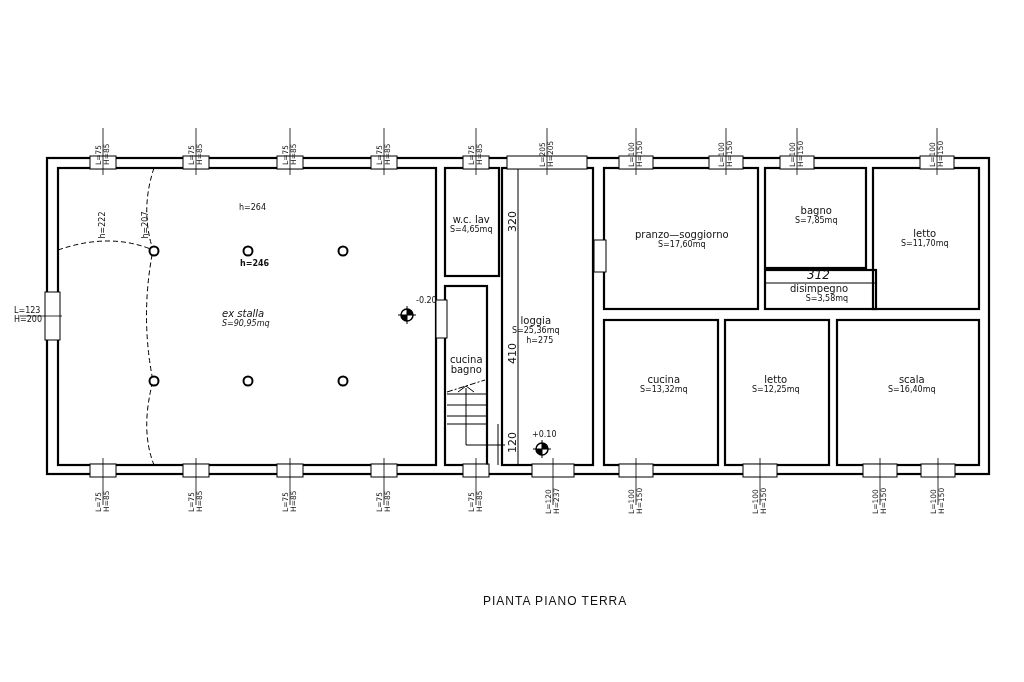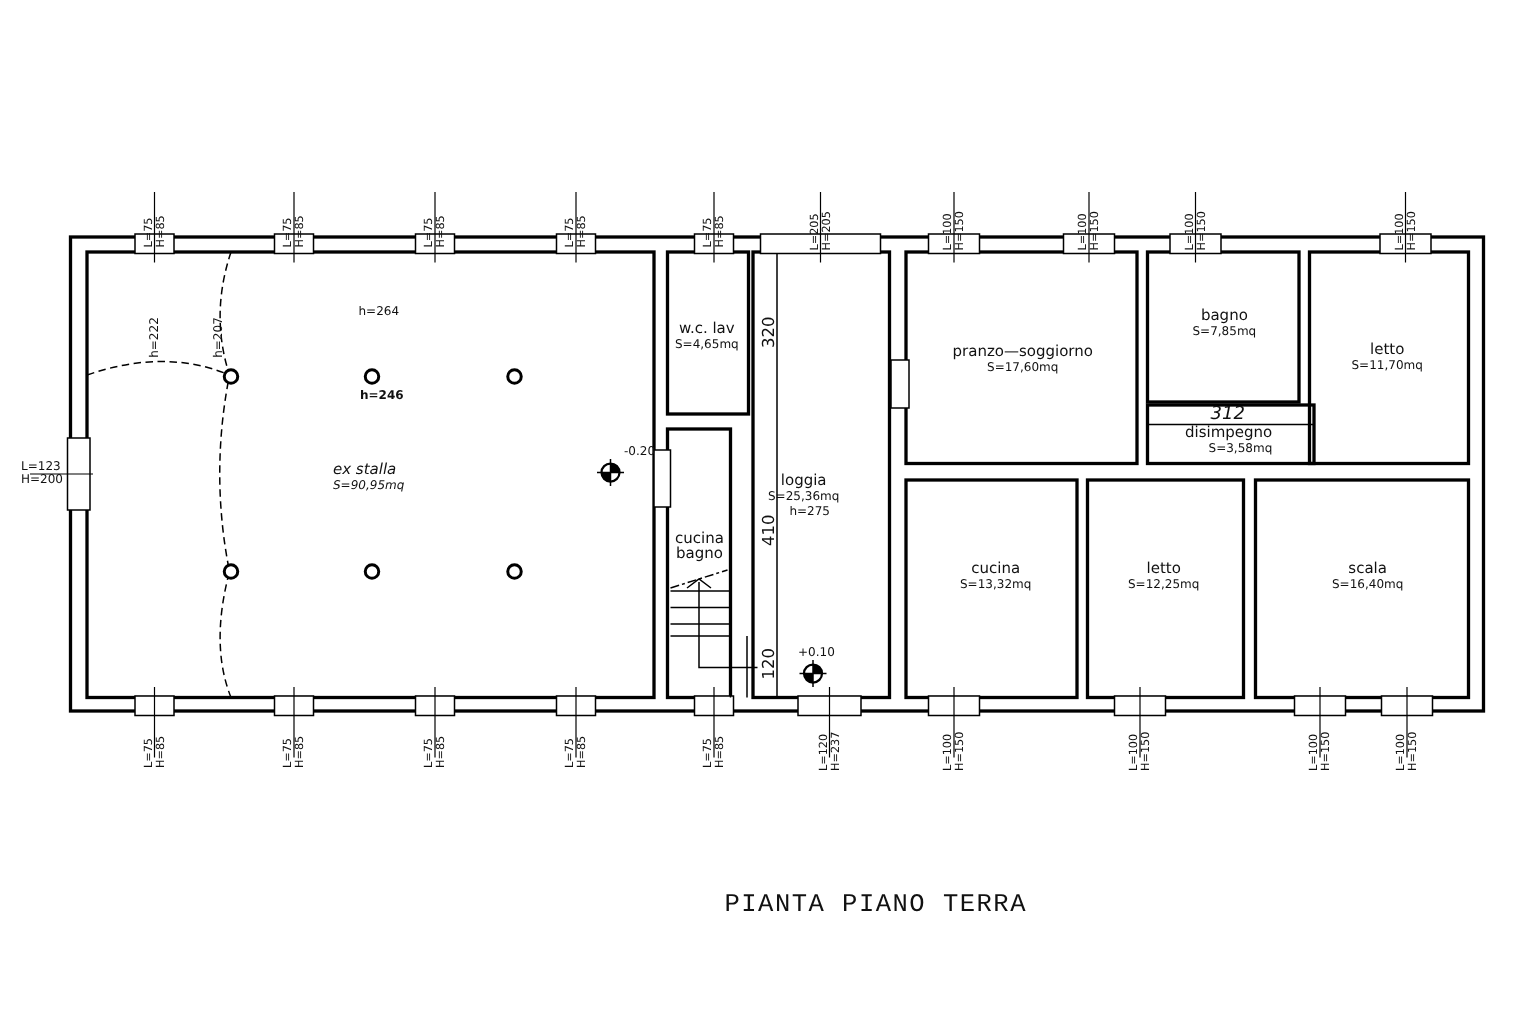--- a/index.html
+++ b/index.html
@@ -4,21 +4,21 @@
 <style>
   html,body{margin:0;padding:0;background:#fff;}
   body{width:1024px;height:682px;position:relative;overflow:hidden;font-family:"Liberation Sans",sans-serif;color:#000;}
   svg{position:absolute;left:0;top:0;}
   .lbl{position:absolute;font-family:"DejaVu Sans",sans-serif;font-size:9px;line-height:10px;text-align:center;white-space:nowrap;color:#111;}
   .room-name{font-size:10px;}
   .room-area{font-size:8px;}
   .win{position:absolute;font-family:"DejaVu Sans",sans-serif;font-size:7.5px;line-height:8px;transform:rotate(-90deg);transform-origin:center;white-space:nowrap;color:#111;}
   .dim{position:absolute;font-family:"DejaVu Sans",sans-serif;font-size:11px;color:#111;}
   .vdim{transform:rotate(-90deg);transform-origin:center;}
-  .title{position:absolute;left:483px;top:594px;font-size:17px;letter-spacing:1px;font-family:Liberation Mono, monospace;color:#111;}
+  .title{position:absolute;left:483px;top:594px;font-size:12px;letter-spacing:1px;font-family:Liberation Sans, sans-serif;color:#111;}
   .level{position:absolute;font-family:"DejaVu Sans",sans-serif;font-size:8px;color:#111;}
 </style>
 </head>
 <body>
 
 <svg width="1024" height="682" viewBox="0 0 1024 682">
   <g fill="none" stroke="#000" stroke-width="2.2">
 
     <rect x="47" y="158" width="942" height="316"></rect>
 

